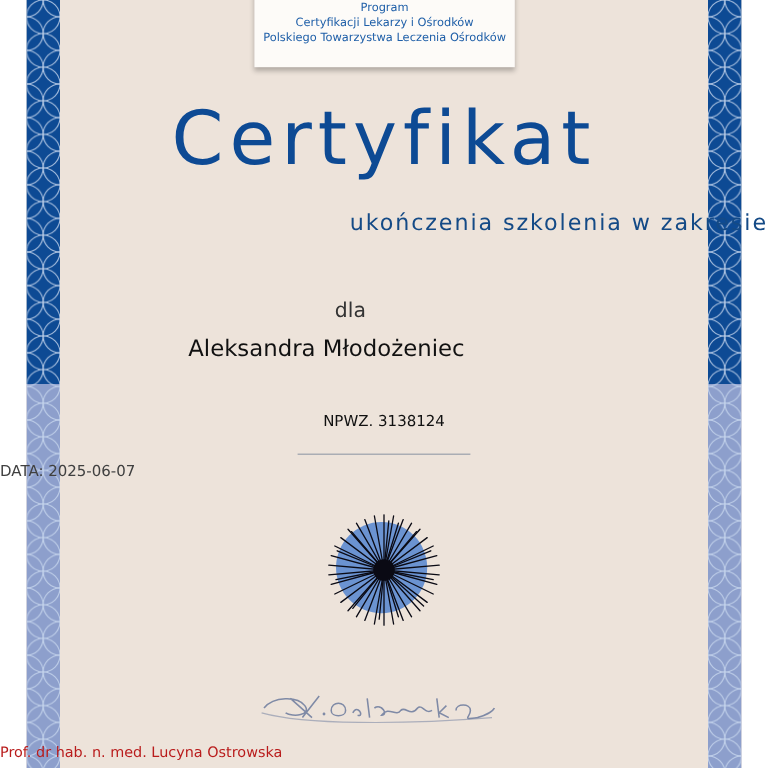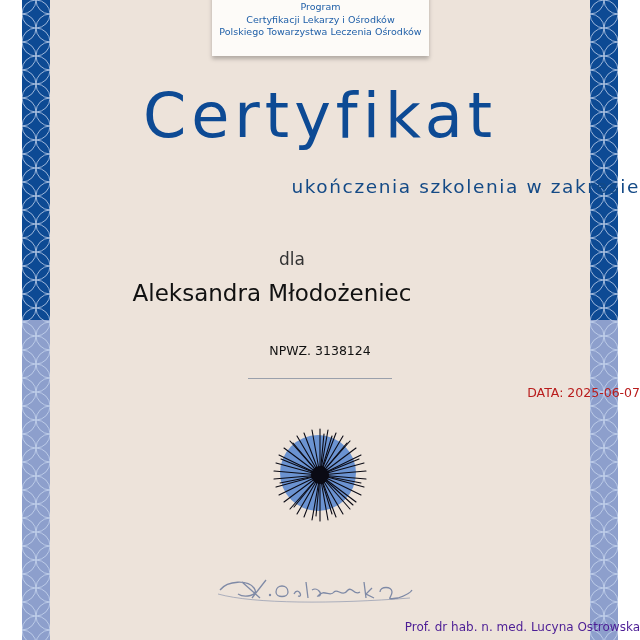--- a/index.html
+++ b/index.html
@@ -8,26 +8,26 @@
   .band { position:absolute; top:0; width:28px; height:640px; overflow:hidden; }
   .band.left { left:22px; }
   .band.right { left:590px; }
   .band .top { position:absolute; left:0; top:0; width:28px; height:320px; background:#0d4a94; }
   .band .bottom { position:absolute; left:0; top:320px; width:28px; height:320px; background:#8d9fcc; }
   .band svg { position:absolute; left:0; top:0; }
   .header-card { position:absolute; left:212px; top:-6px; width:217px; height:62px; background:#fdfbf8; box-shadow:0 3px 4px rgba(0,0,0,0.25); text-align:center; color:#1f5fa8; font-family:"DejaVu Sans", sans-serif; font-size:9.5px; line-height:12.5px; padding-top:7px; box-sizing:border-box; }
   .title { position:absolute; left:0; width:640px; top:76px; text-align:center; font-family:"DejaVu Sans", sans-serif; font-size:62px; letter-spacing:5px; color:#0d4a94; line-height:80px; }
   .subtitle { position:absolute; left:0; width:640px; top:162px; text-align:right; font-family:"DejaVu Sans", sans-serif; font-size:18.5px; letter-spacing:1.6px; color:#144a86; line-height:26px;margin-top:12px; }
   .for-label { position:absolute; left:0; width:584px; top:249px; text-align:center; font-size:17px; color:#333; }
-  .recipient { position:absolute; left:0; width:544px; top:280px; text-align:center; font-size:23px; color:#111; }
+  .recipient { position:absolute; left:0; width:544px; top:280px; text-align:center; font-size:19px; color:#111; }
   .npwz { position:absolute; left:248px; width:144px; top:343px; text-align:center; font-size:12.5px; color:#111; padding-bottom:20px; border-bottom:1.5px solid #9aa0ab; }
-  .date { position:absolute; left:0; width:640px; top:385px; text-align:right; font-size:12.5px; color:#b91c1c; }
+  .date { position:absolute; left:0; width:640px; top:385px; text-align:left; font-size:12.5px; color:#404040; }
   .emblem { position:absolute; left:270px; top:425px; width:100px; height:100px; }
   .signature { position:absolute; left:214px; top:568px; width:200px; height:40px; }
-  .signer { position:absolute; left:0; width:640px; top:620px; text-align:right; font-size:12px; color:#4c1d95; }
+  .signer { position:absolute; left:0; width:640px; top:620px; text-align:left; font-size:12px; color:#b91c1c; }
 </style>
 </head>
 <body>
 
 <div class="page"></div>
 
 <div class="band left">
   <div class="top"></div>
   <div class="bottom"></div>
   <svg width="28" height="640" viewBox="0 0 28 640">

